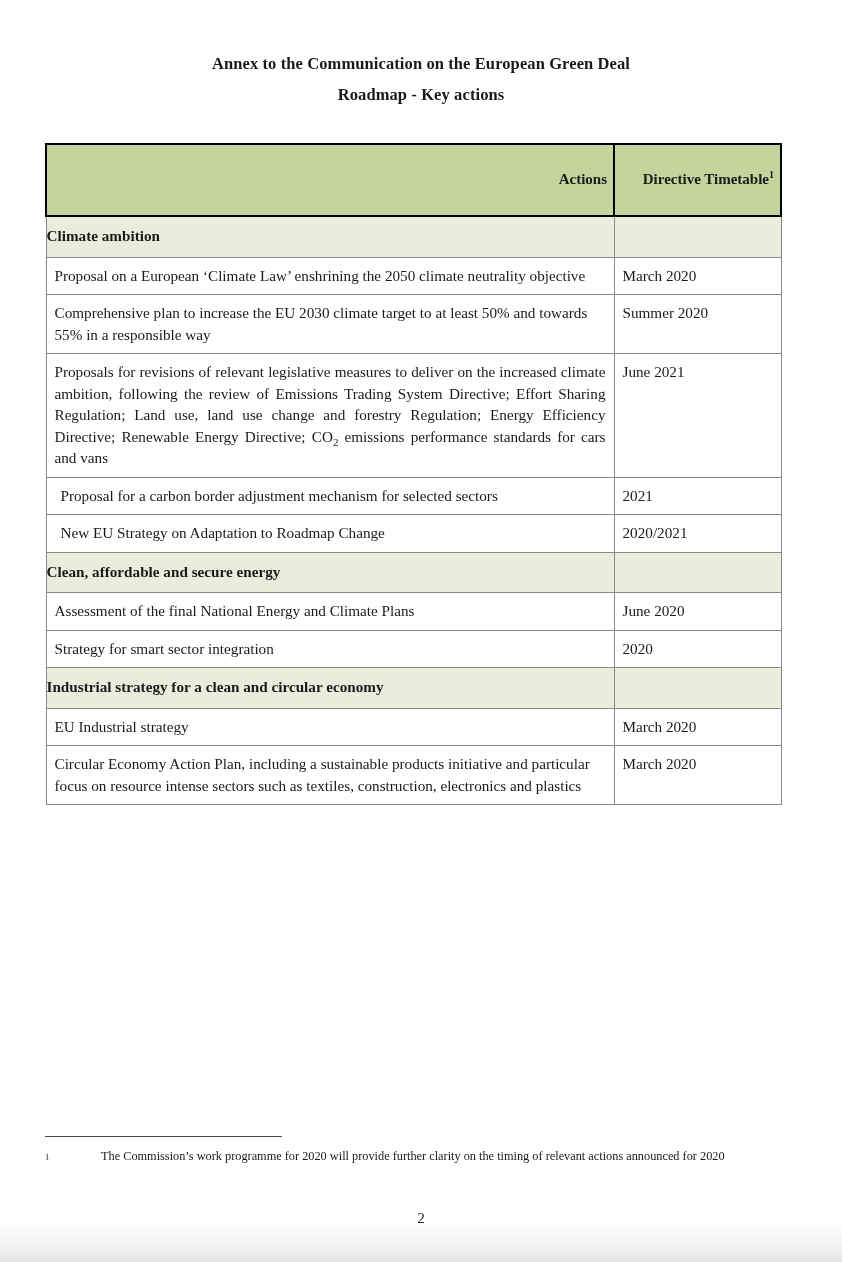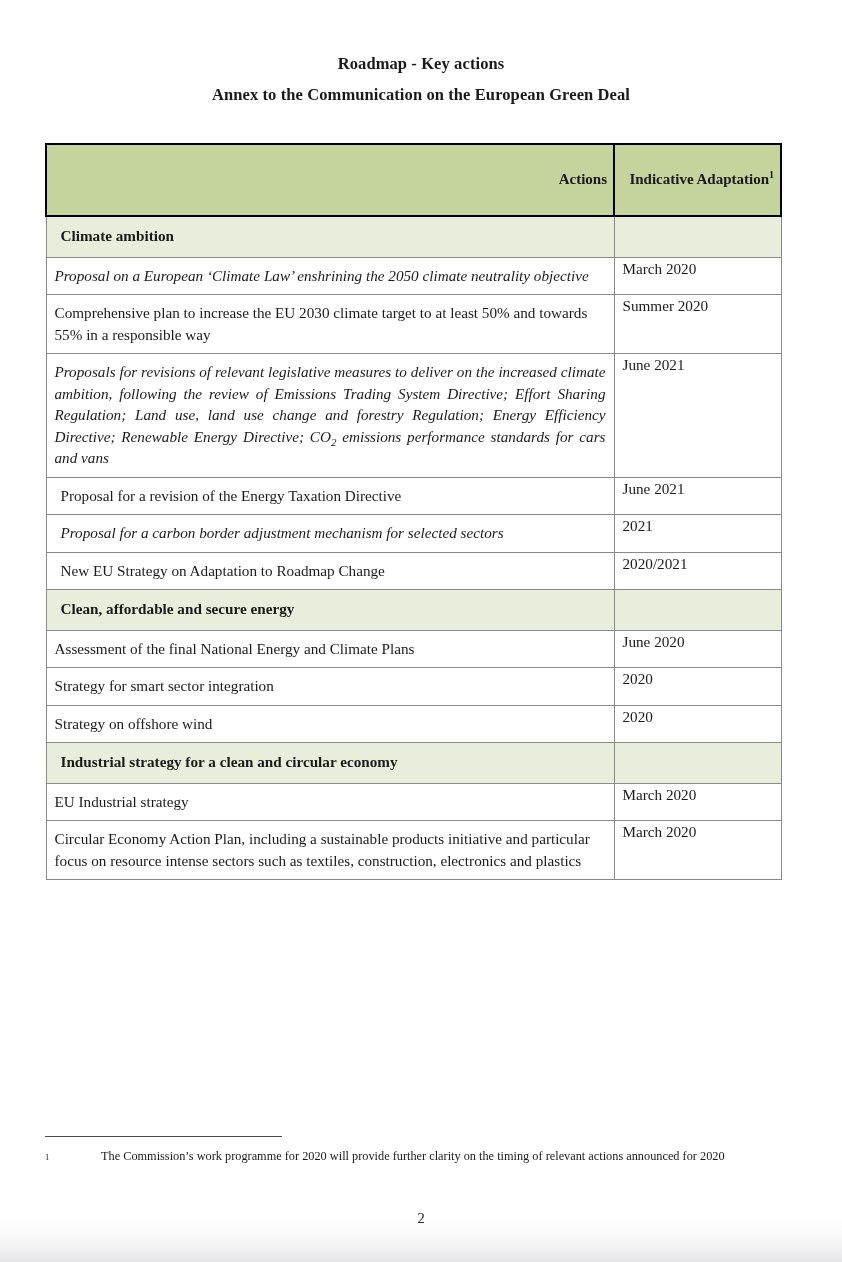--- a/index.html
+++ b/index.html
@@ -79,32 +79,31 @@
   }
   td.actions {
     padding: 7px 8px 8px 8px;
   }
   td.actions.indent {
     padding-left: 14px;
   }
   td.actions.justify {
     text-align: justify;
     text-justify: inter-word;
-    font-style: italic;
   }
   td.time {
-    padding: 0 6px 8px 8px;
+    padding: 7px 6px 8px 8px;
     white-space: nowrap;
   }
   tr.section td {
     background: #e9eedc;
   }
   tr.section td.actions {
     font-weight: bold;
-    padding-left: 14px;
+    padding-left: 0;
     padding-top: 8px;
     padding-bottom: 10px;
     font-size: 15.2px;
   }
   tr.section td.time {
     background: #e9eedc;
   }
   .sub {
     font-size: 11px;
     vertical-align: sub;
@@ -148,78 +147,70 @@
     text-align: center;
     font-size: 14.5px;
   }
 </style>
 </head>
 <body>
 
 <div class="page">
 
   <div class="title-block">
+    <div class="title-line">Annex to the Communication on the European Green Deal</div>
     <div class="title-line">Roadmap - Key actions</div>
-    <div class="title-line">Annex to the Communication on the European Green Deal</div>
   </div>
 
   <table class="roadmap">
     <colgroup>
       <col class="c-actions">
       <col class="c-time">
     </colgroup>
     <thead>
       <tr>
         <th>Actions</th>
-        <th><span>Indicative Adaptation</span><sup>1</sup></th>
+        <th><span>Directive Timetable</span><sup>1</sup></th>
       </tr>
     </thead>
     <tbody id="table-body">
         <tr class="section">
           <td class="actions">Climate ambition</td>
           <td class="time"></td>
         </tr>
         <tr>
           <td class="actions justify">Proposal on a European ‘Climate Law’ enshrining the 2050 climate neutrality objective</td>
           <td class="time">March 2020</td>
         </tr>
         <tr>
           <td class="actions">Comprehensive plan to increase the EU 2030 climate  target to at least 50% and towards 55% in a responsible way</td>
           <td class="time">Summer 2020</td>
         </tr>
         <tr>
           <td class="actions justify">Proposals for revisions of relevant legislative measures to deliver on the increased climate ambition, following the review of Emissions Trading System Directive; Effort Sharing Regulation; Land use, land use change and forestry Regulation; Energy Efficiency Directive; Renewable Energy Directive; CO<span class="sub">2</span> emissions performance standards for cars and vans</td>
           <td class="time">June 2021</td>
         </tr>
         <tr>
-          <td class="actions indent">Proposal for a revision of the Energy Taxation Directive</td>
-          <td class="time">June 2021</td>
-        </tr>
-        <tr>
           <td class="actions indent justify">Proposal for a carbon border adjustment mechanism for selected sectors</td>
           <td class="time">2021</td>
         </tr>
         <tr>
           <td class="actions indent">New EU Strategy on Adaptation to Roadmap Change</td>
           <td class="time">2020/2021</td>
         </tr>
         <tr class="section">
           <td class="actions">Clean, affordable and secure energy</td>
           <td class="time"></td>
         </tr>
         <tr>
           <td class="actions">Assessment of the final National Energy and Climate Plans</td>
           <td class="time">June 2020</td>
         </tr>
         <tr>
           <td class="actions">Strategy for smart sector integration</td>
-          <td class="time">2020</td>
-        </tr>
-        <tr>
-          <td class="actions">Strategy on offshore wind</td>
           <td class="time">2020</td>
         </tr>
         <tr class="section">
           <td class="actions">Industrial strategy for a clean and circular economy</td>
           <td class="time"></td>
         </tr>
         <tr>
           <td class="actions">EU Industrial strategy</td>
           <td class="time">March 2020</td>
         </tr>

